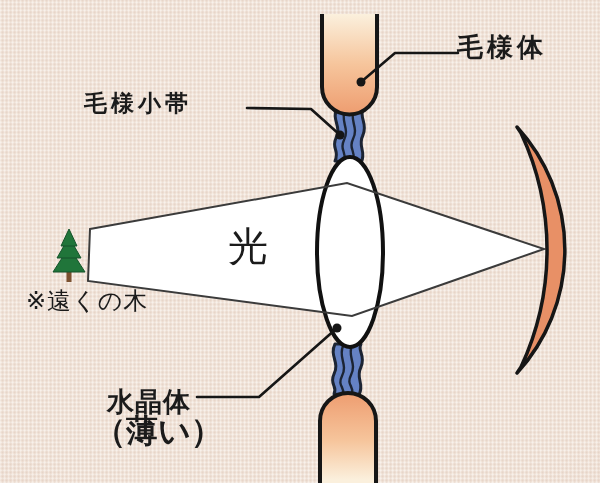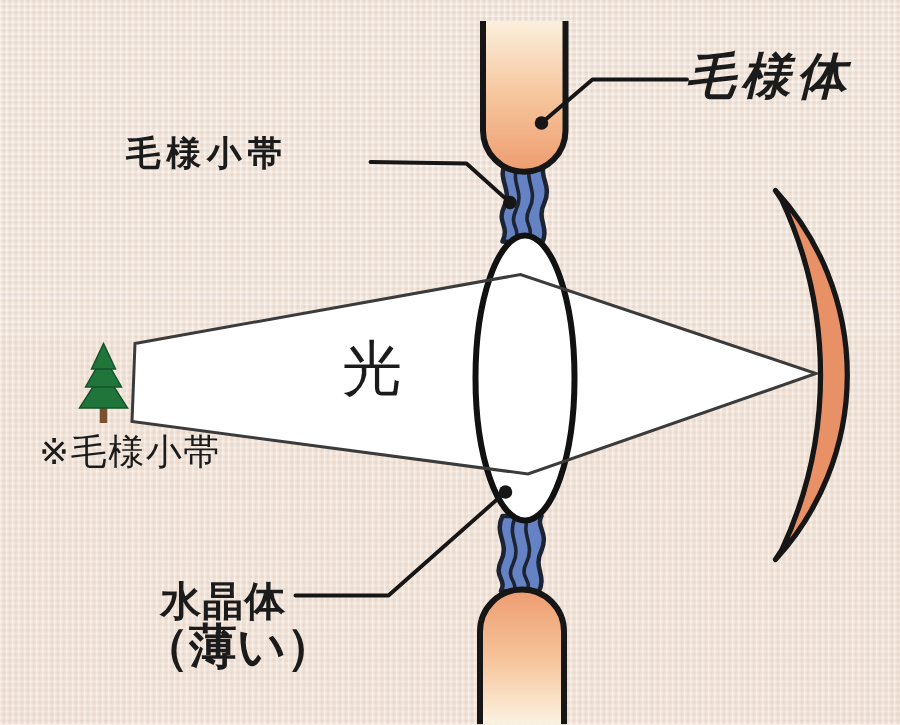--- a/index.html
+++ b/index.html
@@ -10,21 +10,21 @@
     background-image:
       repeating-linear-gradient(90deg, rgba(255,255,255,0.45) 0px, rgba(255,255,255,0) 1.5px, rgba(211,186,173,0.20) 2.5px, rgba(255,255,255,0) 4px),
       repeating-linear-gradient(0deg, rgba(255,255,255,0.40) 0px, rgba(255,255,255,0) 1.5px, rgba(214,189,177,0.20) 2.5px, rgba(255,255,255,0) 4px);
   }
   .stage::after{
     content:"";position:absolute;inset:0;pointer-events:none;
     background:radial-gradient(ellipse 130% 120% at 50% 42%, rgba(255,255,255,0) 55%, rgba(221,191,182,0.38) 100%);
   }
   svg.diagram{position:absolute;left:0;top:0;}
   .lbl{position:absolute;color:#1b1b1b;font-weight:600;line-height:1;white-space:nowrap;z-index:5;}
-  .lbl-ciliary-body{left:457px;top:34px;font-size:33px;letter-spacing:4px;font-style:italic;}
+  .lbl-ciliary-body{left:457px;top:34px;font-size:26px;letter-spacing:4px;}
   .lbl-zonule{left:84px;top:92px;font-size:23px;letter-spacing:4px;}
   .lbl-light{left:228px;top:226px;font-size:40px;font-weight:500;}
   .lbl-tree-note{left:26px;top:289px;font-size:24px;letter-spacing:1px;font-weight:500;}
   .lbl-lens-name{left:107px;top:388px;font-size:27px;letter-spacing:1px;}
   .lbl-lens-state{left:94px;top:415px;font-size:32px;letter-spacing:0px;}
 </style>
 </head>
 <body>
 
 <div class="stage">
@@ -82,16 +82,16 @@
     <g fill="#161616">
       <circle cx="361" cy="82" r="4.5"></circle>
       <circle cx="340" cy="135" r="4.5"></circle>
       <circle cx="337" cy="328" r="4.5"></circle>
     </g>
   </svg>
 
   <div class="lbl lbl-ciliary-body">毛様体</div>
   <div class="lbl lbl-zonule">毛様小帯</div>
   <div class="lbl lbl-light">光</div>
-  <div class="lbl lbl-tree-note">※毛様小帯</div>
+  <div class="lbl lbl-tree-note">※遠くの木</div>
   <div class="lbl lbl-lens-name">水晶体</div>
   <div class="lbl lbl-lens-state">（薄い）</div>
 </div>
 
 </body></html>

